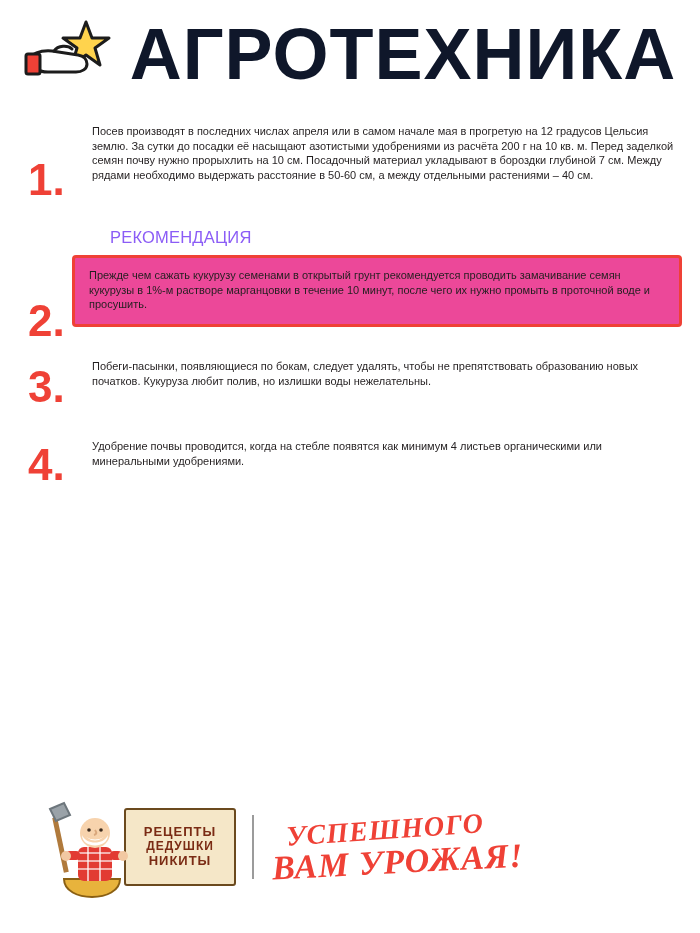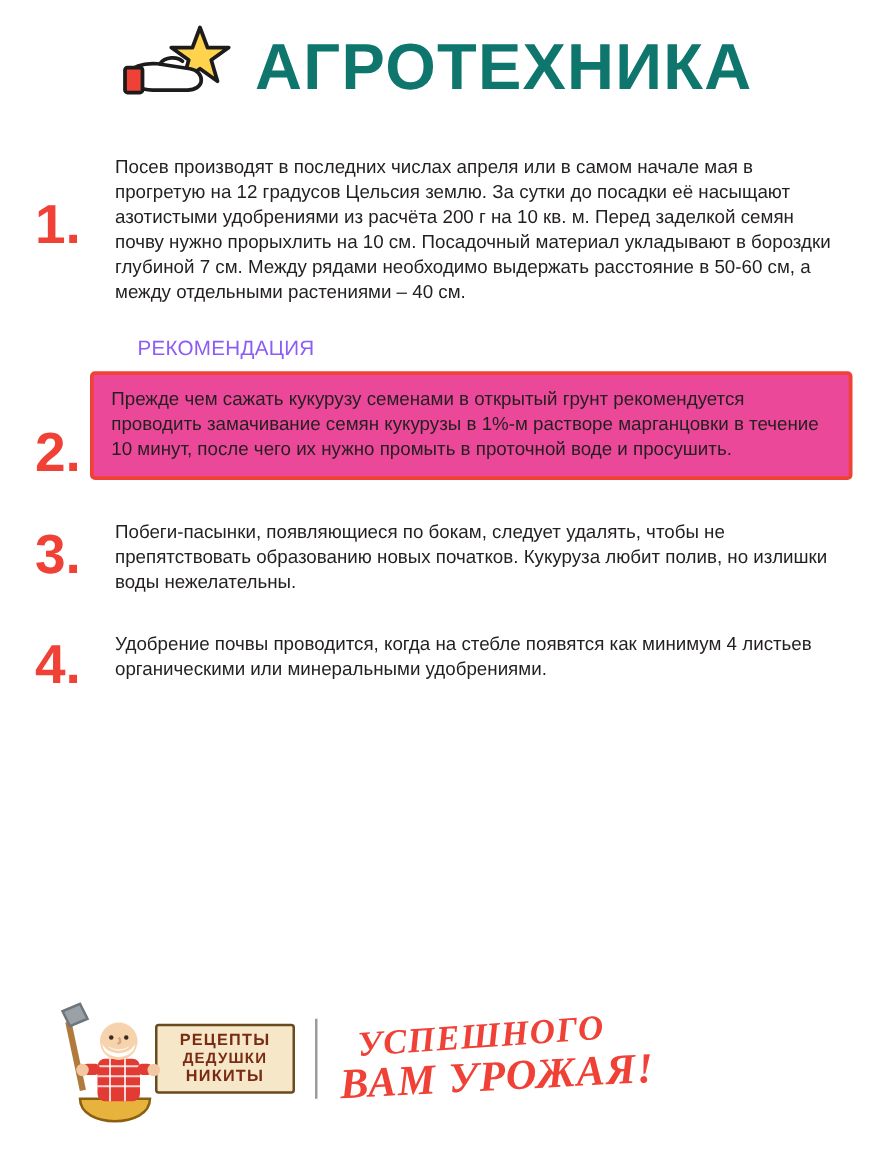--- a/index.html
+++ b/index.html
@@ -27,24 +27,24 @@
     padding: 18px 0 4px 0;
     gap: 14px;
   }
   .logo-mark {
     width: 92px; height: 72px;
     position: relative;
     flex: 0 0 auto;
   }
   .hand-svg { position: absolute; left: 0; top: 0; }
   .title {
-    font-size: 52px;
-    font-weight: bold;
-    letter-spacing: 1px;
-    color: #0f766e;
+    font-size: 72px;
+    font-weight: bold;
+    letter-spacing: 1px;
+    color: #0f172a;
     line-height: 1;
     white-space: nowrap;
     font-family: "Liberation Sans", sans-serif;
   }
 
   
   .content {
     padding: 30px 18px 0 18px;
     position: relative;
   }
@@ -60,21 +60,21 @@
     color: #ef4136;
     font-size: 44px;
     font-weight: bold;
     text-align: left;
     padding-left: 10px;
     line-height: 1;
     font-family: "Liberation Sans", sans-serif;
   }
   .txt {
     flex: 1 1 auto;
-    font-size: 15px;
+    font-size: 11px;
     line-height: 1.33;
     color: #231f20;
     padding-right: 6px;
   }
 
   
   #block1 { margin-top: 0; }
   #block1 .num { margin-top: 34px; }
   #block1 .txt { padding-top: 0; }
 
@@ -133,21 +133,21 @@
     align-items: center;
     padding-left: 44px;
     gap: 0px;
   }
   .grandpa {
     width: 86px; height: 104px;
     position: relative;
     flex: 0 0 auto;
   }
   .recipes-badge {
-    width: 112px; height: 56px;
+    width: 112px; height: 78px;
     background: #f5e7c8;
     border: 2px solid #6b4a1e;
     border-radius: 3px;
     display: flex;
     flex-direction: column;
     align-items: center;
     justify-content: center;
     margin-left: -6px;
     flex: 0 0 auto;
   }

